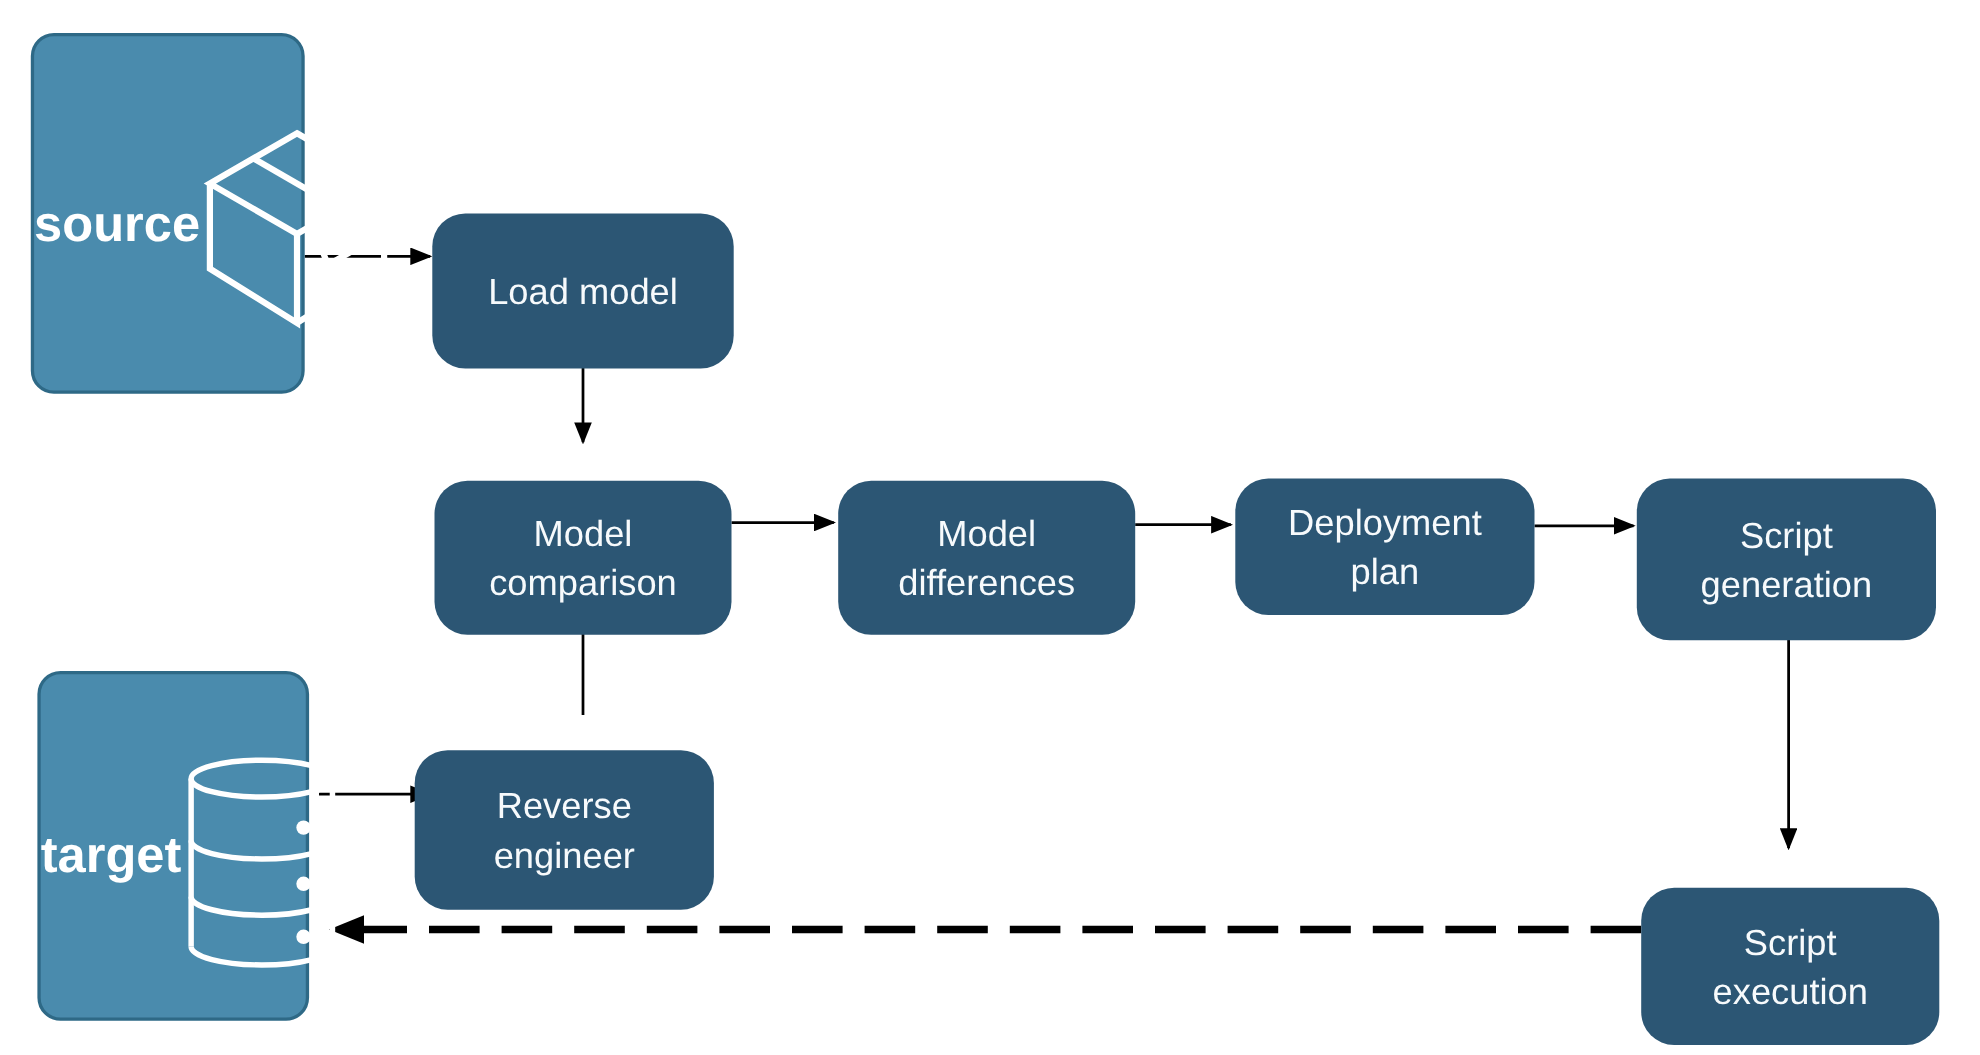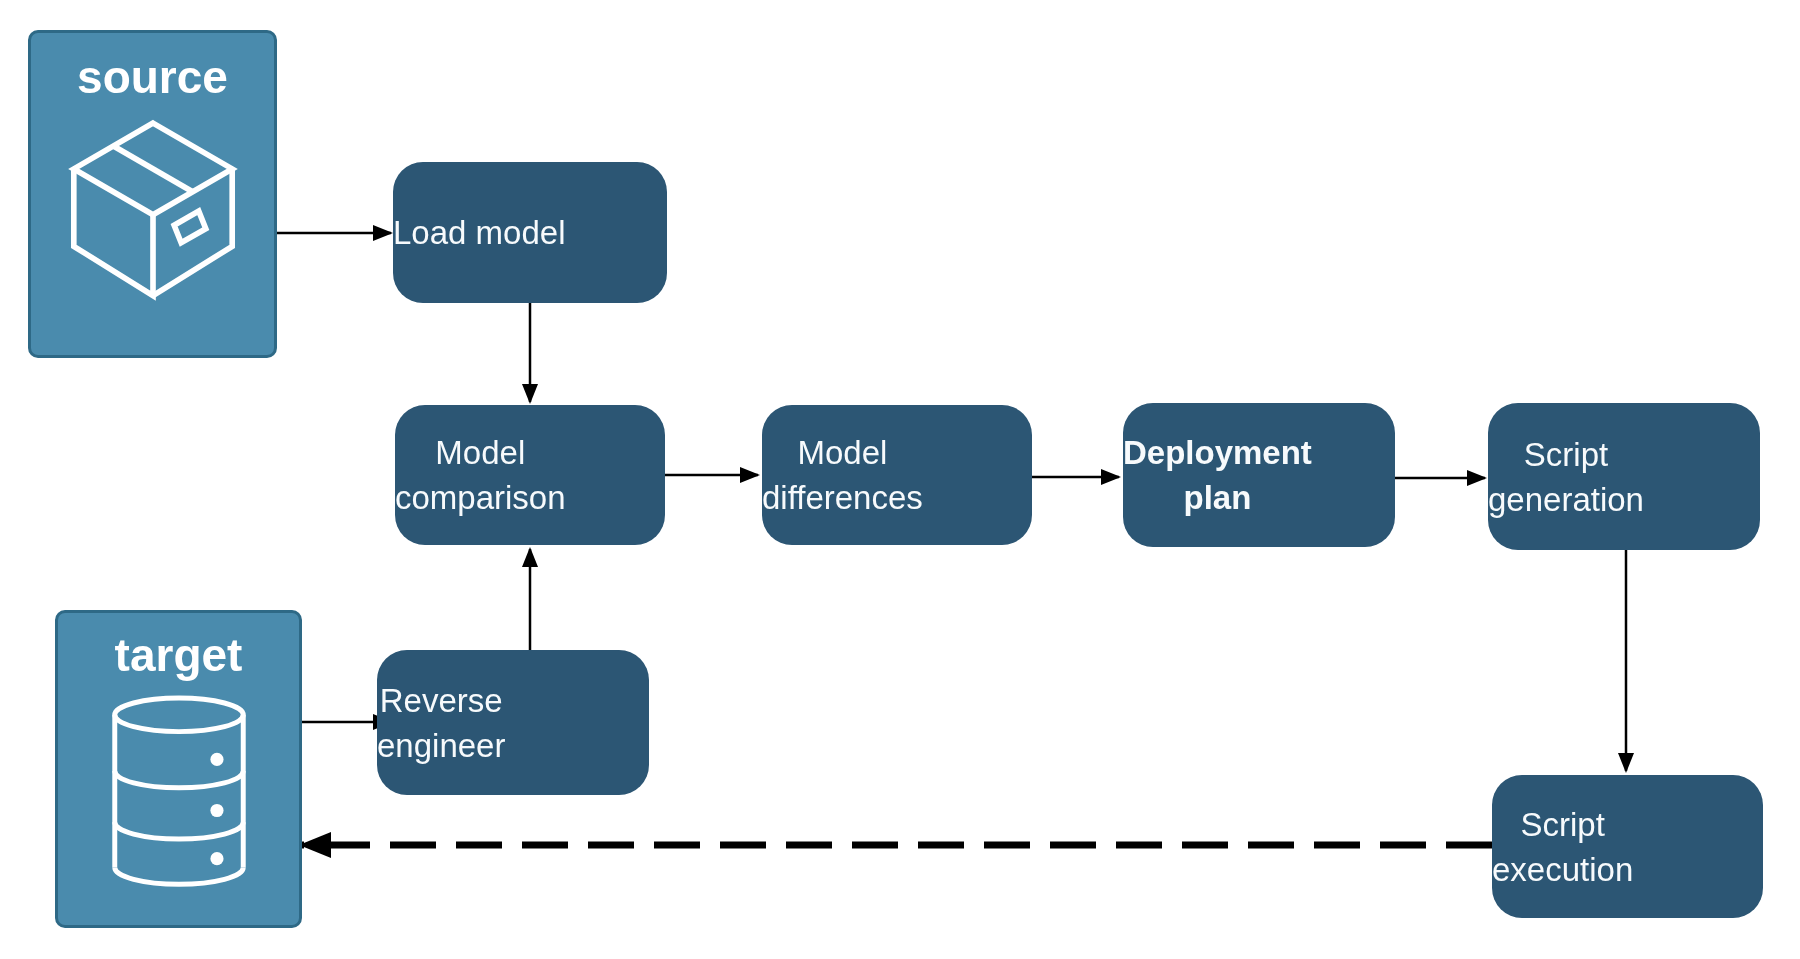--- a/index.html
+++ b/index.html
@@ -19,45 +19,46 @@
   .edges{position:absolute;left:0;top:0;width:1800px;height:959px;}
   .edges path{stroke:var(--arrow);fill:none;}
   .edges .thin{stroke-width:2.5px;}
   .edges .thick-dashed{stroke-width:7px;stroke-dasharray:46 20;}
   .edges marker path{fill:var(--arrow);stroke:none;}
 
   .endpoint{
     position:absolute;box-sizing:border-box;
     background:var(--endpoint-fill);
     border:3px solid var(--endpoint-border);
-    border-radius:10px;
-    display:flex;flex-direction:column;align-items:center;
+    border-radius:21px;
+    display:flex;flex-direction:row;align-items:center;
   }
   #ep-source{left:28px;top:30px;width:249px;height:328px;padding-top:18px;}
-  #ep-target{left:55px;top:610px;width:247px;height:318px;padding-top:16px;}
+  #ep-target{left:34px;top:610px;width:247px;height:318px;padding-top:16px;}
   .ep-label{
     color:#FFFFFF;font-weight:bold;font-size:46px;line-height:52px;
   }
   .ep-icon{margin-top:14px;}
   .ep-icon svg{display:block;}
   .ep-icon path,.ep-icon ellipse{stroke:#FFFFFF;fill:none;}
 
   .node{
     position:absolute;box-sizing:border-box;
     background:var(--node-fill);
     border-radius:30px;
-    display:flex;align-items:center;
+    display:flex;align-items:center;justify-content:center;
     color:var(--label-text);
     font-size:33px;line-height:45px;text-align:center;
     white-space:pre-line;
+    margin-top:32px;
   }
   #n-load-model       {left:393px; top:162px; width:274px; height:141px;}
   #n-model-comparison {left:395px; top:405px; width:270px; height:140px;}
   #n-model-differences{left:762px; top:405px; width:270px; height:140px;}
-  #n-deployment-plan  {left:1123px;top:403px; width:272px; height:144px;font-weight:bold;}
+  #n-deployment-plan  {left:1123px;top:403px; width:272px; height:124px;}
   #n-script-generation{left:1488px;top:403px; width:272px; height:147px;}
   #n-reverse-engineer {left:377px; top:650px; width:272px; height:145px;}
   #n-script-execution {left:1492px;top:775px; width:271px; height:143px;}
 </style>
 </head>
 <body>
 
 <div class="canvas">
 
   <svg class="edges" width="1800" height="959" viewBox="0 0 1800 959" aria-hidden="true">

